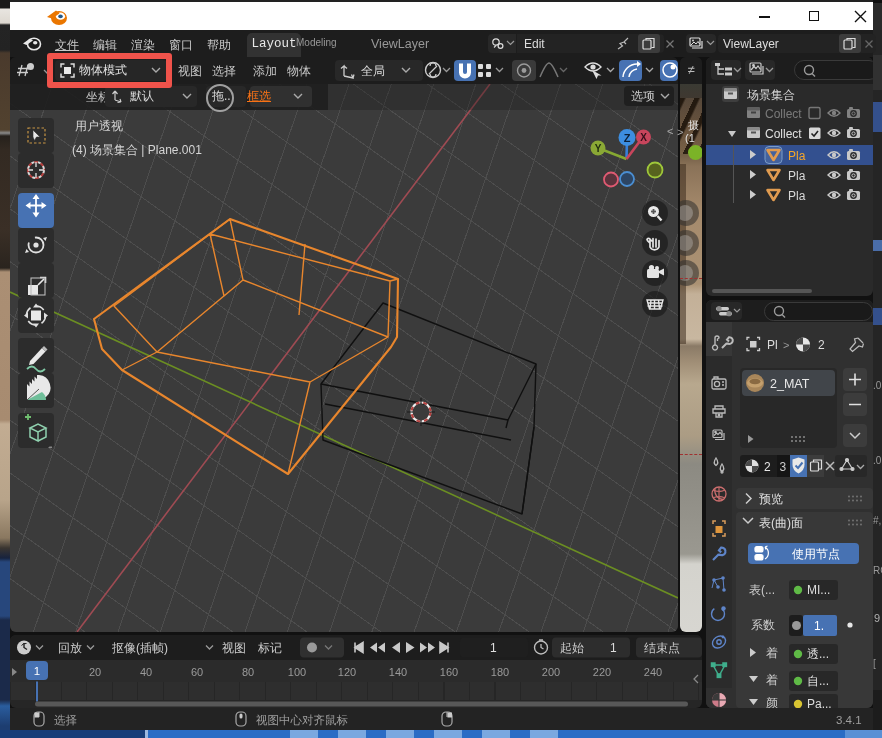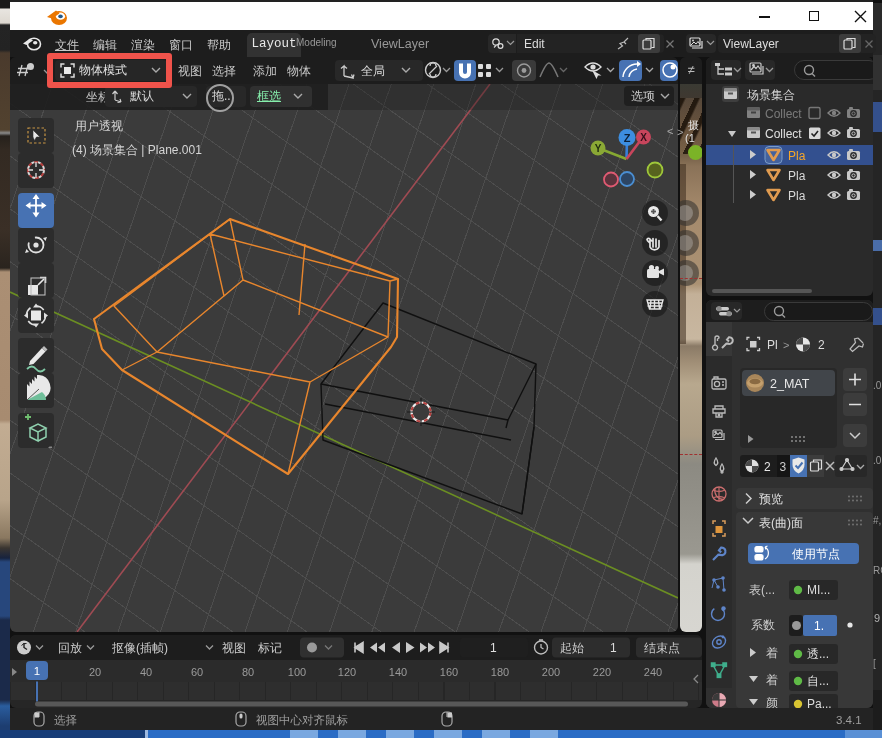--- a/index.html
+++ b/index.html
@@ -314,21 +314,21 @@
     <svg class="abs" style="left:100px;top:6px;" width="13" height="14" viewBox="0 0 13 14">
         <path d="M5 1 v9 m0 0 l6 2 M5 1 l-2.5 3 M5 1 l2.5 3 M11 12 l-1-3 m1 3 l-3.5 0.5" stroke="#ccc" stroke-width="1.2" fill="none"></path>
       </svg>
     <div class="abs txt" style="left:120px;top:4px;color:#ddd;">默认</div>
     <svg class="abs" style="left:172px;top:9px;" width="10" height="8">
         <path d="M1 1 l4 4 4-4" stroke="#aaa" stroke-width="1.4" fill="none"></path>
       </svg>
     <div class="abs" style="left:196px;top:2px;width:40px;height:21px;background:#282828;border-radius:4px;"></div>
     <div class="abs txt" style="left:202px;top:4px;color:#ddd;">拖..</div>
     <div class="abs" style="left:240px;top:2px;width:62px;height:21px;background:#303030;border-radius:4px;"></div>
-    <div class="abs txt" style="left:247px;top:4px;color:#86efac;text-decoration:underline;">框选</div>
+    <div class="abs txt" style="left:237px;top:4px;color:#f97316;text-decoration:underline;">框选</div>
     <svg class="abs" style="left:283px;top:9px;" width="10" height="8">
         <path d="M1 1 l4 4 4-4" stroke="#aaa" stroke-width="1.4" fill="none"></path>
       </svg>
     <div class="abs" style="left:614px;top:2px;width:50px;height:20px;background:#1f1f1f;border-radius:4px;"></div>
     <div class="abs txt" style="left:621px;top:4px;color:#ccc;">选项</div>
     <svg class="abs" style="left:650px;top:9px;" width="10" height="8">
         <path d="M1 1 l4 4 4-4" stroke="#aaa" stroke-width="1.4" fill="none"></path>
       </svg>
   </div>
 </div>

